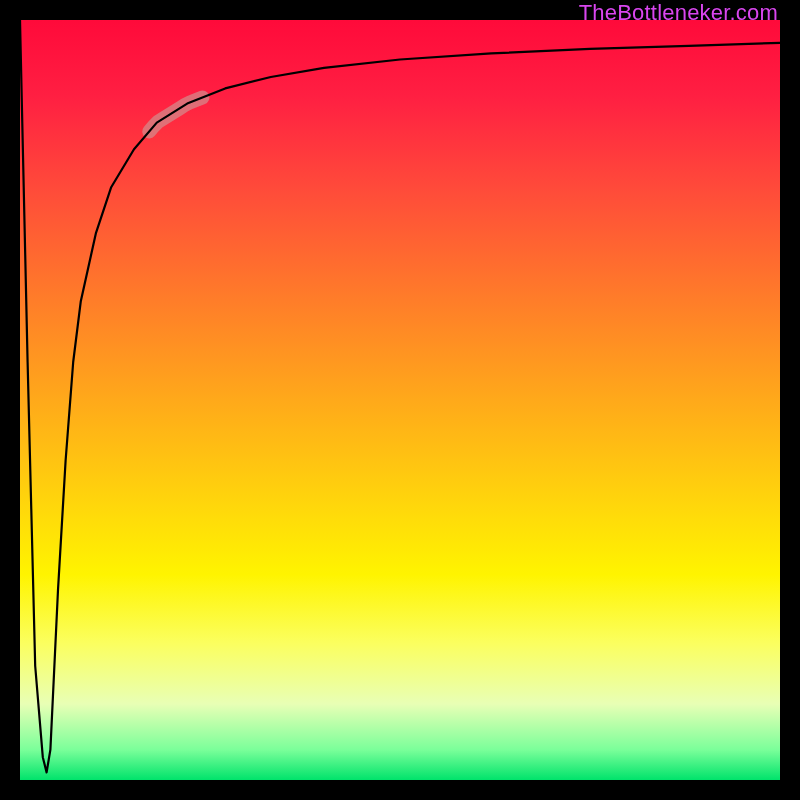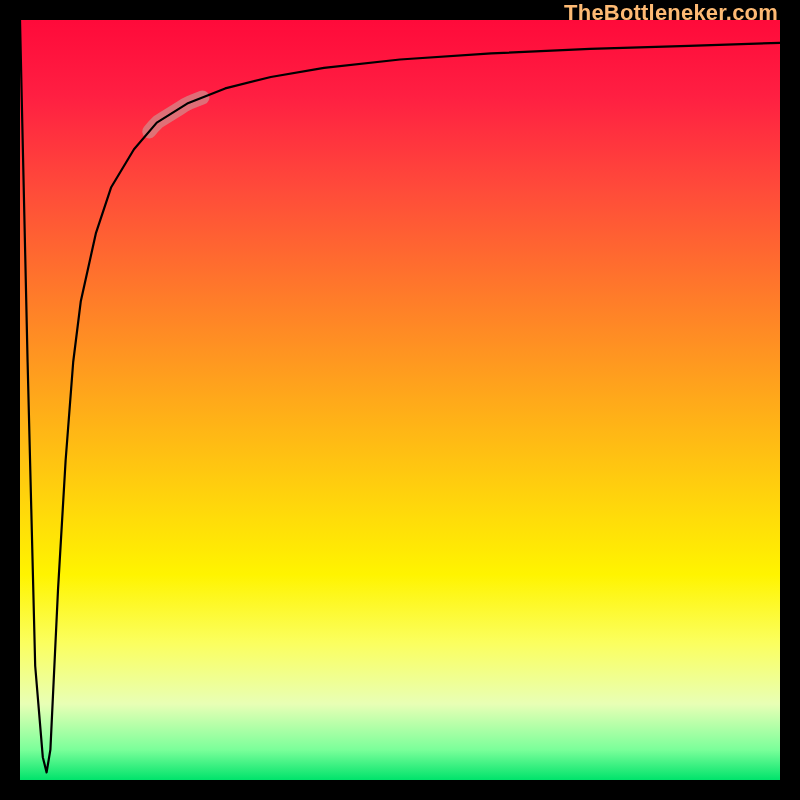--- a/index.html
+++ b/index.html
@@ -41,23 +41,23 @@
       #fff400 73%,
       #fbff5f 82%,
       #e8ffb5 90%,
       #7bff9a 96%,
       #00e36b 100%);
   }
   .watermark {
     position: absolute;
     top: 0;
     right: 22px;
-    color: #fdba74;
+    color: #d946ef;
     font-size: 22px;
-    font-weight: 700;
+    font-weight: 400;
     letter-spacing: 0.2px;
     user-select: none;
     margin-left: 28px;
   }
   svg.curve {
     position: absolute;
     left: 0;
     top: 0;
     width: 100%;
     height: 100%;

